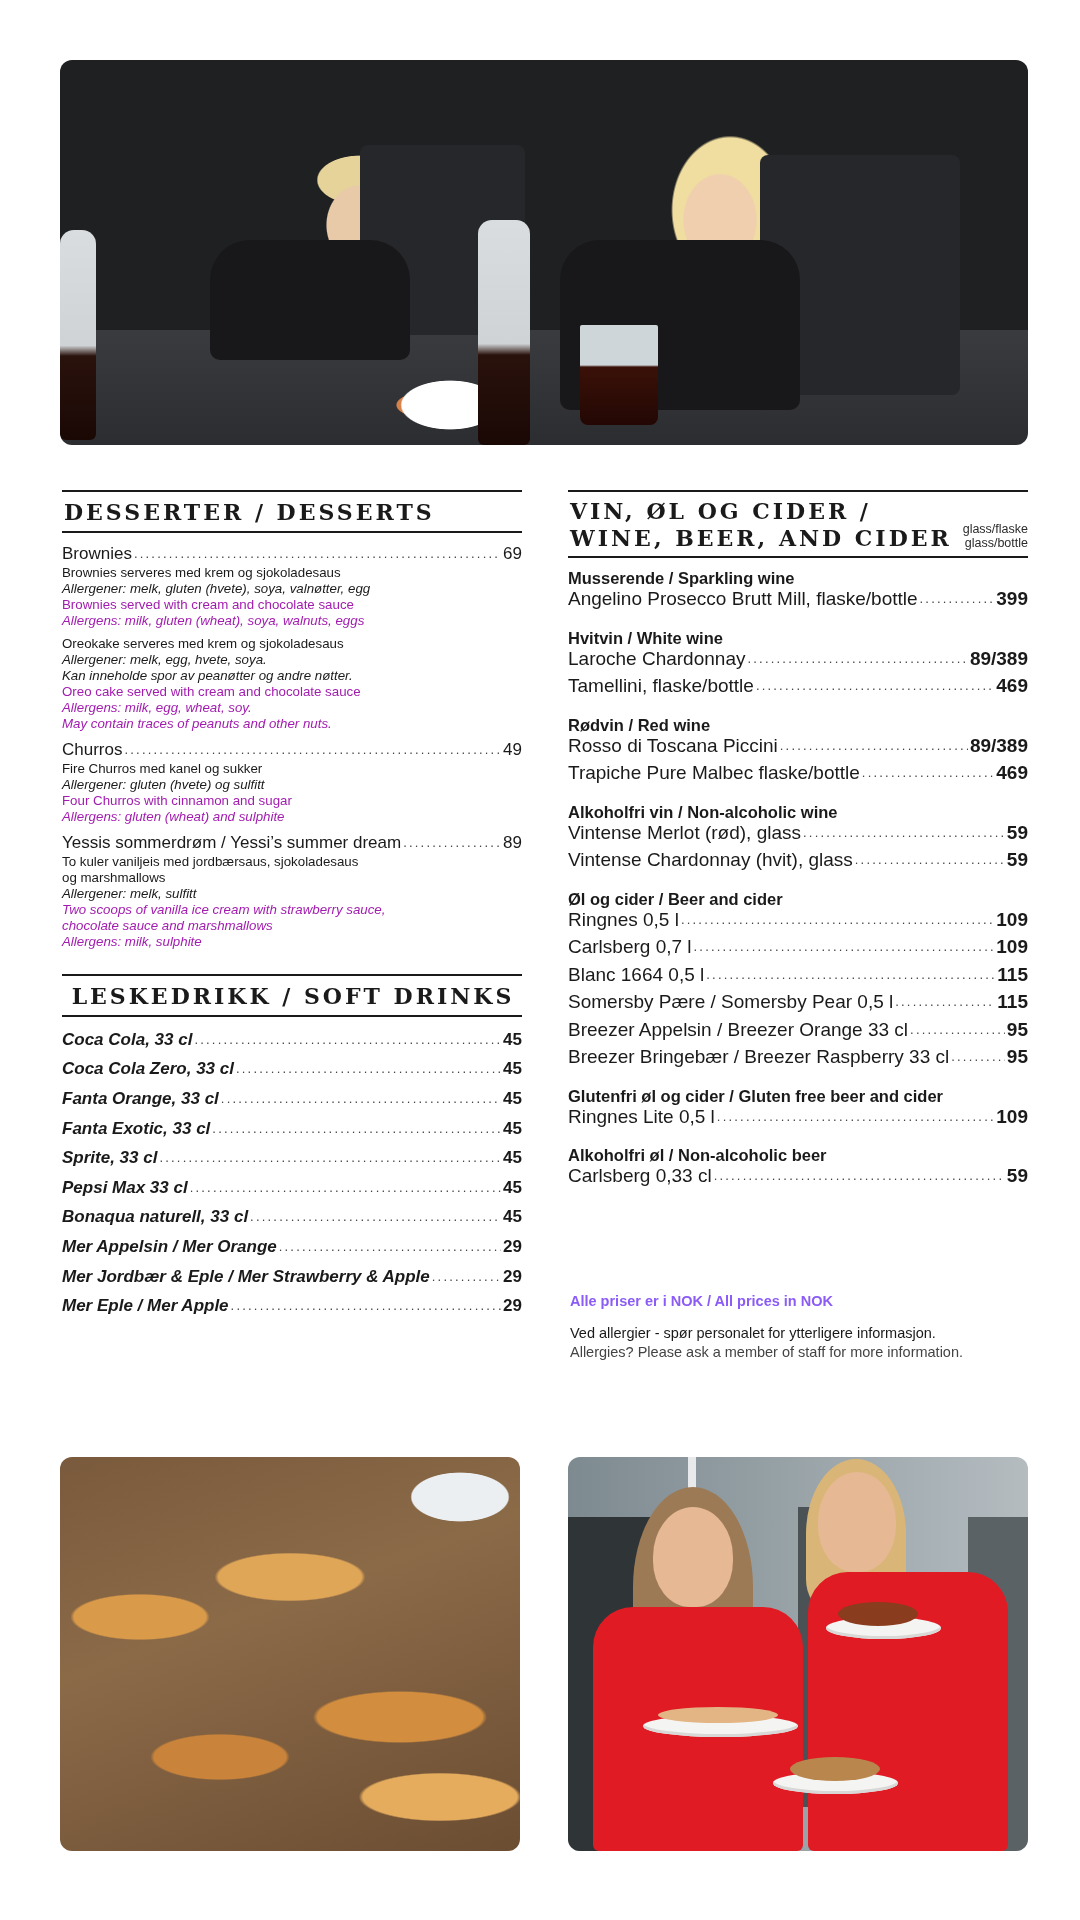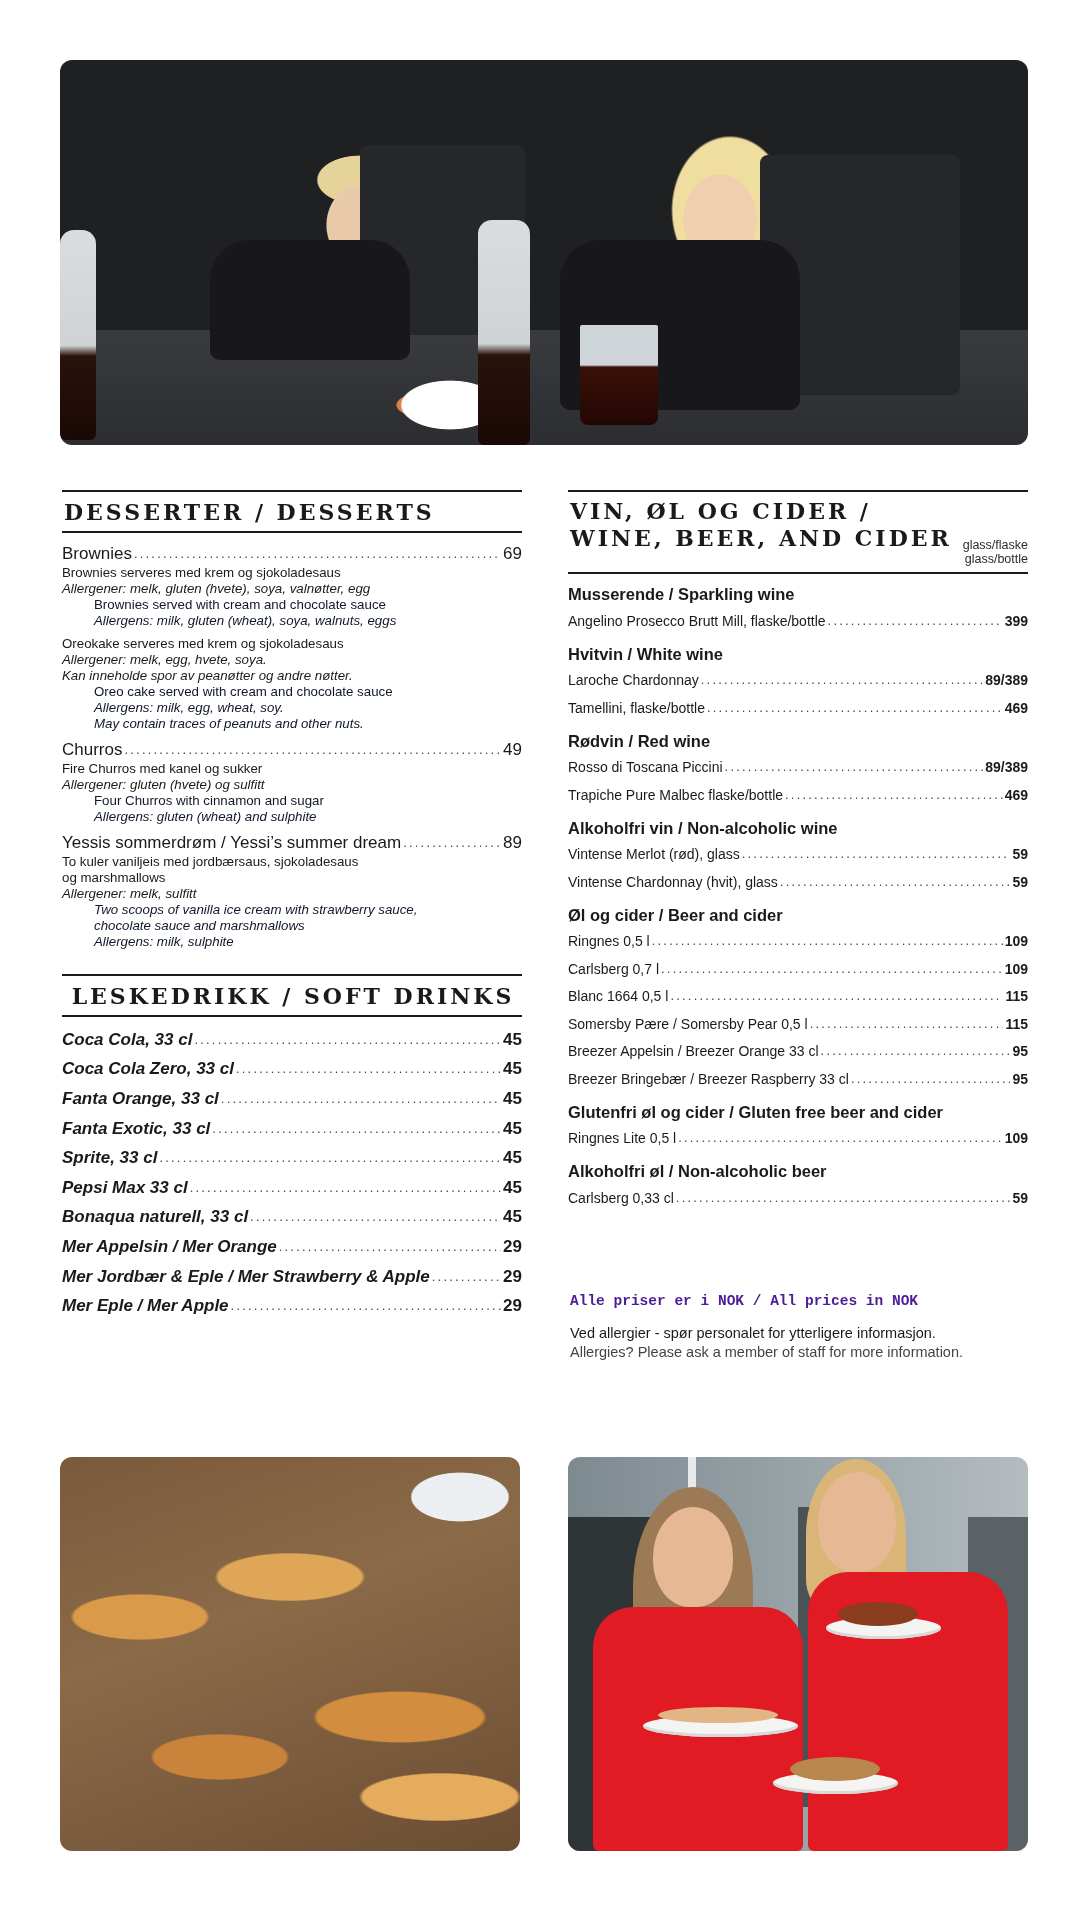--- a/index.html
+++ b/index.html
@@ -55,33 +55,33 @@
 
   .item { margin-top: 0; }
   .row { display: flex; align-items: center; font-size: 17px; line-height: 22px; }
   .row .name { white-space: nowrap; }
   .row .dots { flex: 1; overflow: hidden; white-space: nowrap; margin: 0 2px; color: #444; letter-spacing: 2.2px; font-size: 13px; }
   .row .dots::before { content: "........................................................................................................................................................"; }
   .row .price { white-space: nowrap; font-weight: bold; }
   .bold .name { font-weight: bold; font-style: italic; }
   .desc { font-size: 13.3px; line-height: 16px; color: #1a1a1a; }
   .desc.it { font-style: italic; }
-  .desc.en { color: #0f172a; margin-left: 32px; }
+  .desc.en { color: #a21caf; }
 
   .dessert { padding-top: 10px; }
   .dessert + .dessert { padding-top: 7px; }
   .drinks-list .row { height: 29.6px; align-items: center; }
   .drinks-list { padding-top: 8px; }
 
   .cat { font-weight: bold; font-size: 16.5px; line-height: 20px; margin-top: 12px; }
   .cat:first-child { margin-top: 10px; }
-  .wine .row { height: 27.5px; align-items: flex-end; font-size: 14px; }
+  .wine .row { height: 27.5px; align-items: flex-start; font-size: 19px; }
 
   .notes { position: absolute; left: 570px; top: 1292px; width: 470px; }
-  .notes .red { color: #4c1d95; font-weight: bold; font-size: 14.5px; line-height: 18px; font-family: Liberation Mono, monospace; }
+  .notes .red { color: #8b5cf6; font-weight: bold; font-size: 14.5px; line-height: 18px; }
   .notes .p { font-size: 14.5px; line-height: 19px; color: #1a1a1a; }
   .notes .p.en { color: #444; }
 </style>
 </head>
 <body>
 
 <div class="photo photo-top" aria-label="Two children eating pizza at an outdoor table with cola bottles">
   <div class="chair" style="left:300px;top:85px;width:165px;height:190px;"></div>
   <div class="chair" style="left:700px;top:95px;width:200px;height:240px;"></div>
   <div class="shirt" style="left:150px;top:180px;width:200px;height:120px;"></div>
@@ -194,21 +194,21 @@
       <div class="row bold">
         <span class="name">Mer Eple / Mer Apple</span>
         <span class="dots"></span>
         <span class="price" style="font-weight: bold;">29</span>
       </div>
     </div>
 </div>
 
 <div class="col col-right wine">
   <div class="sec-head">
-    <div class="sec-title" style="padding-top:6px;padding-bottom:20px;line-height:27px;">
+    <div class="sec-title" style="padding-top:6px;padding-bottom:4px;line-height:27px;">
       <div>VIN, ØL OG CIDER /</div>
       <div>WINE, BEER, AND CIDER</div>
     </div>
     <div class="sec-sub">
       <div>glass/flaske</div>
       <div>glass/bottle</div>
     </div>
   </div>
   <div id="wine-list">
       <div class="cat">Musserende / Sparkling wine</div>

